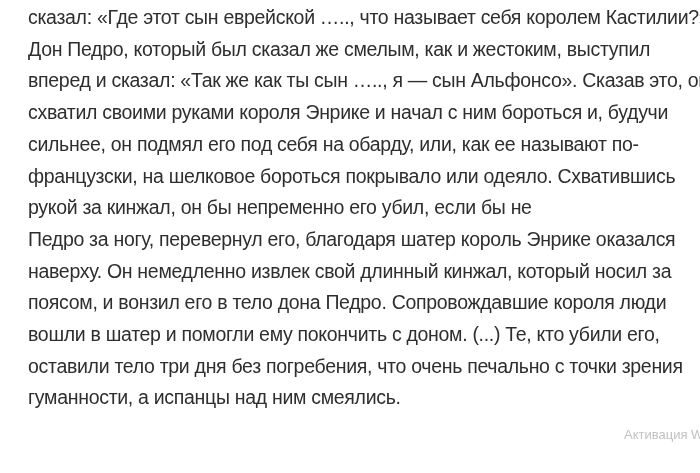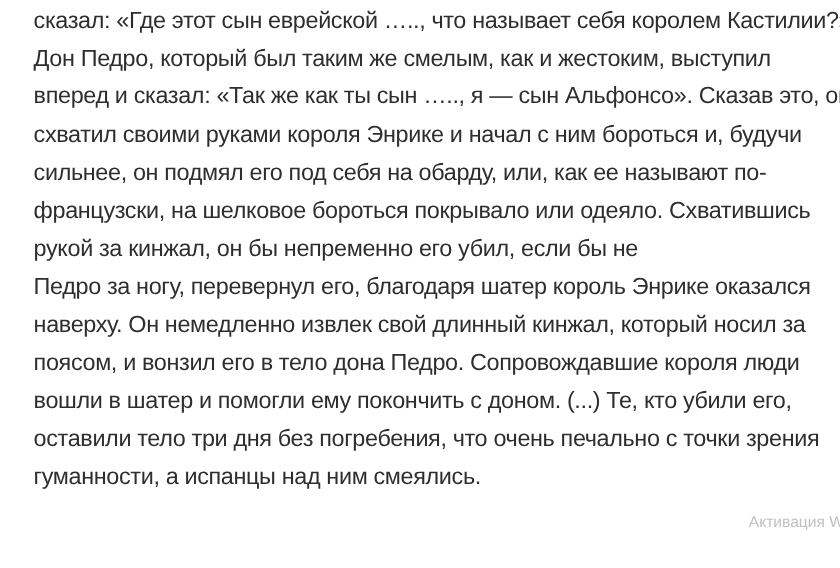--- a/index.html
+++ b/index.html
@@ -43,21 +43,21 @@
     color: #b5b2b2;
     white-space: nowrap;
     margin-top: 33px;
   }
 </style>
 </head>
 <body>
 
 <div class="text-block">
   <div class="text-line">сказал: «Где этот сын еврейской ….., что называет себя королем Кастилии?».</div>
-  <div class="text-line">Дон Педро, который был таким же смелым, как и жестоким, выступил</div>
+  <div class="text-line">Дон Педро, который был сказал же смелым, как и жестоким, выступил</div>
   <div class="text-line">вперед и сказал: «Так же как ты сын ….., я — сын Альфонсо». Сказав это, он</div>
   <div class="text-line">схватил своими руками короля Энрике и начал с ним бороться и, будучи</div>
   <div class="text-line">сильнее, он подмял его под себя на обарду, или, как ее называют по-</div>
   <div class="text-line">французски, на шелковое бороться покрывало или одеяло. Схватившись</div>
   <div class="text-line">рукой за кинжал, он бы непременно его убил, если бы не</div>
   <div class="text-line">Педро за ногу, перевернул его, благодаря шатер король Энрике оказался</div>
   <div class="text-line">наверху. Он немедленно извлек свой длинный кинжал, который носил за</div>
   <div class="text-line">поясом, и вонзил его в тело дона Педро. Сопровождавшие короля люди</div>
   <div class="text-line">вошли в шатер и помогли ему покончить с доном. (...) Те, кто убили его,</div>
   <div class="text-line">оставили тело три дня без погребения, что очень печально с точки зрения</div>

